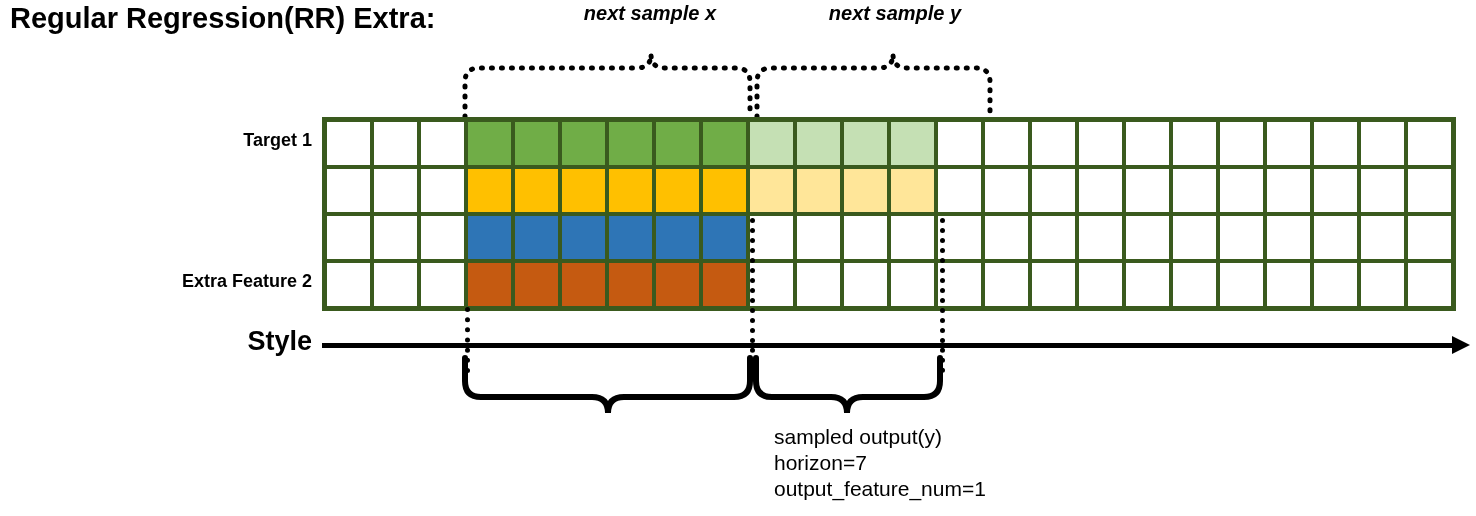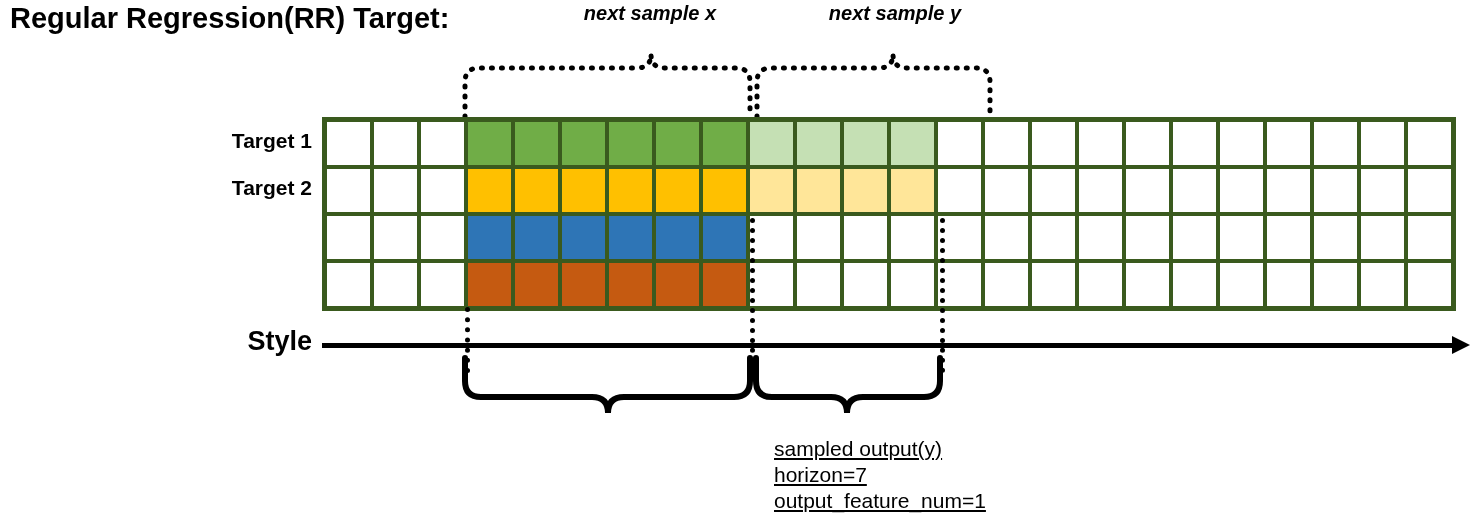--- a/index.html
+++ b/index.html
@@ -39,21 +39,21 @@
     white-space: nowrap;
     text-align: center;
   }
 
   
   .row-label {
     position: absolute;
     right: 0;
     width: 100%;
     text-align: right;
-    font-size: 21px;
+    font-size: 18px;
     font-weight: 700;
     white-space: nowrap;
     line-height: 47px;
   }
   .row-label-col {
     position: absolute;
     left: 20px;
     top: 117px;
     width: 292px;
     height: 190px;
@@ -131,35 +131,35 @@
     line-height: 26px;
     white-space: nowrap;
   }
   .caption div { white-space: nowrap; }
 </style>
 </head>
 <body>
 
 <div id="stage">
 
-  <div class="title">Regular Regression(RR) Target:</div>
+  <div class="title">Regular Regression(RR) Extra:</div>
 
   <div class="brace-label-top" style="left:800px; top:2px; width:190px;">next sample y</div>
   <div class="brace-label-top" style="left:560px; top:2px; width:180px;">next sample x</div>
 
   <svg class="overlay" viewBox="0 0 1476 516">
 
     <path d="M 465 117 L 465 82 Q 465 68 479 68 L 637 68 Q 651 68 651 54 Q 651 68 665 68 L 736 68 Q 750 68 750 82 L 750 117" fill="none" stroke="#000000" stroke-width="5" stroke-dasharray="1 9" stroke-linecap="round"></path>
 
     <path d="M 757 117 L 757 82 Q 757 68 771 68 L 879 68 Q 893 68 893 54 Q 893 68 907 68 L 976 68 Q 990 68 990 82 L 990 117" fill="none" stroke="#000000" stroke-width="5" stroke-dasharray="1 9" stroke-linecap="round"></path>
   </svg>
 
   <div class="row-label-col">
     <div class="row-label" style="top:0px;">Target 1</div>
-    <div class="row-label" style="top:47px;">Target 2</div>
+    <div class="row-label" style="top:141px;">Extra Feature 2</div>
   </div>
 
   <div class="grid" id="grid" style="grid-template-columns: repeat(24, 43px); border-color: rgb(58, 90, 30); background: rgb(58, 90, 30);">
       <div class="cell" style="background: rgb(255, 255, 255);"></div>
       <div class="cell" style="background: rgb(255, 255, 255);"></div>
       <div class="cell" style="background: rgb(255, 255, 255);"></div>
       <div class="cell" style="background: rgb(112, 173, 71);"></div>
       <div class="cell" style="background: rgb(112, 173, 71);"></div>
       <div class="cell" style="background: rgb(112, 173, 71);"></div>
       <div class="cell" style="background: rgb(112, 173, 71);"></div>
@@ -262,19 +262,19 @@
   <div class="vline" style="left:750px; top:218px; height:155px;"></div>
   <div class="vline" style="left:940px; top:218px; height:155px;"></div>
 
   <svg class="overlay" viewBox="0 0 1476 516">
 
     <path d="M 465 358 L 465 381 Q 465 397 481 397 L 592 397 Q 608 397 608 413 Q 608 397 624 397 L 734 397 Q 750 397 750 381 L 750 358" fill="none" stroke="#000000" stroke-width="6" stroke-linecap="round"></path>
 
     <path d="M 756 358 L 756 381 Q 756 397 772 397 L 831 397 Q 847 397 847 413 Q 847 397 863 397 L 924 397 Q 940 397 940 381 L 940 358" fill="none" stroke="#000000" stroke-width="6" stroke-linecap="round"></path>
   </svg>
 
-  <div class="caption" style="left:774px; top:436px;text-decoration:underline;">
+  <div class="caption" style="left:774px; top:424px;">
     <div>sampled output(y)</div>
     <div>horizon=7</div>
     <div>output_feature_num=1</div>
   </div>
 
 </div>
 
 </body></html>

